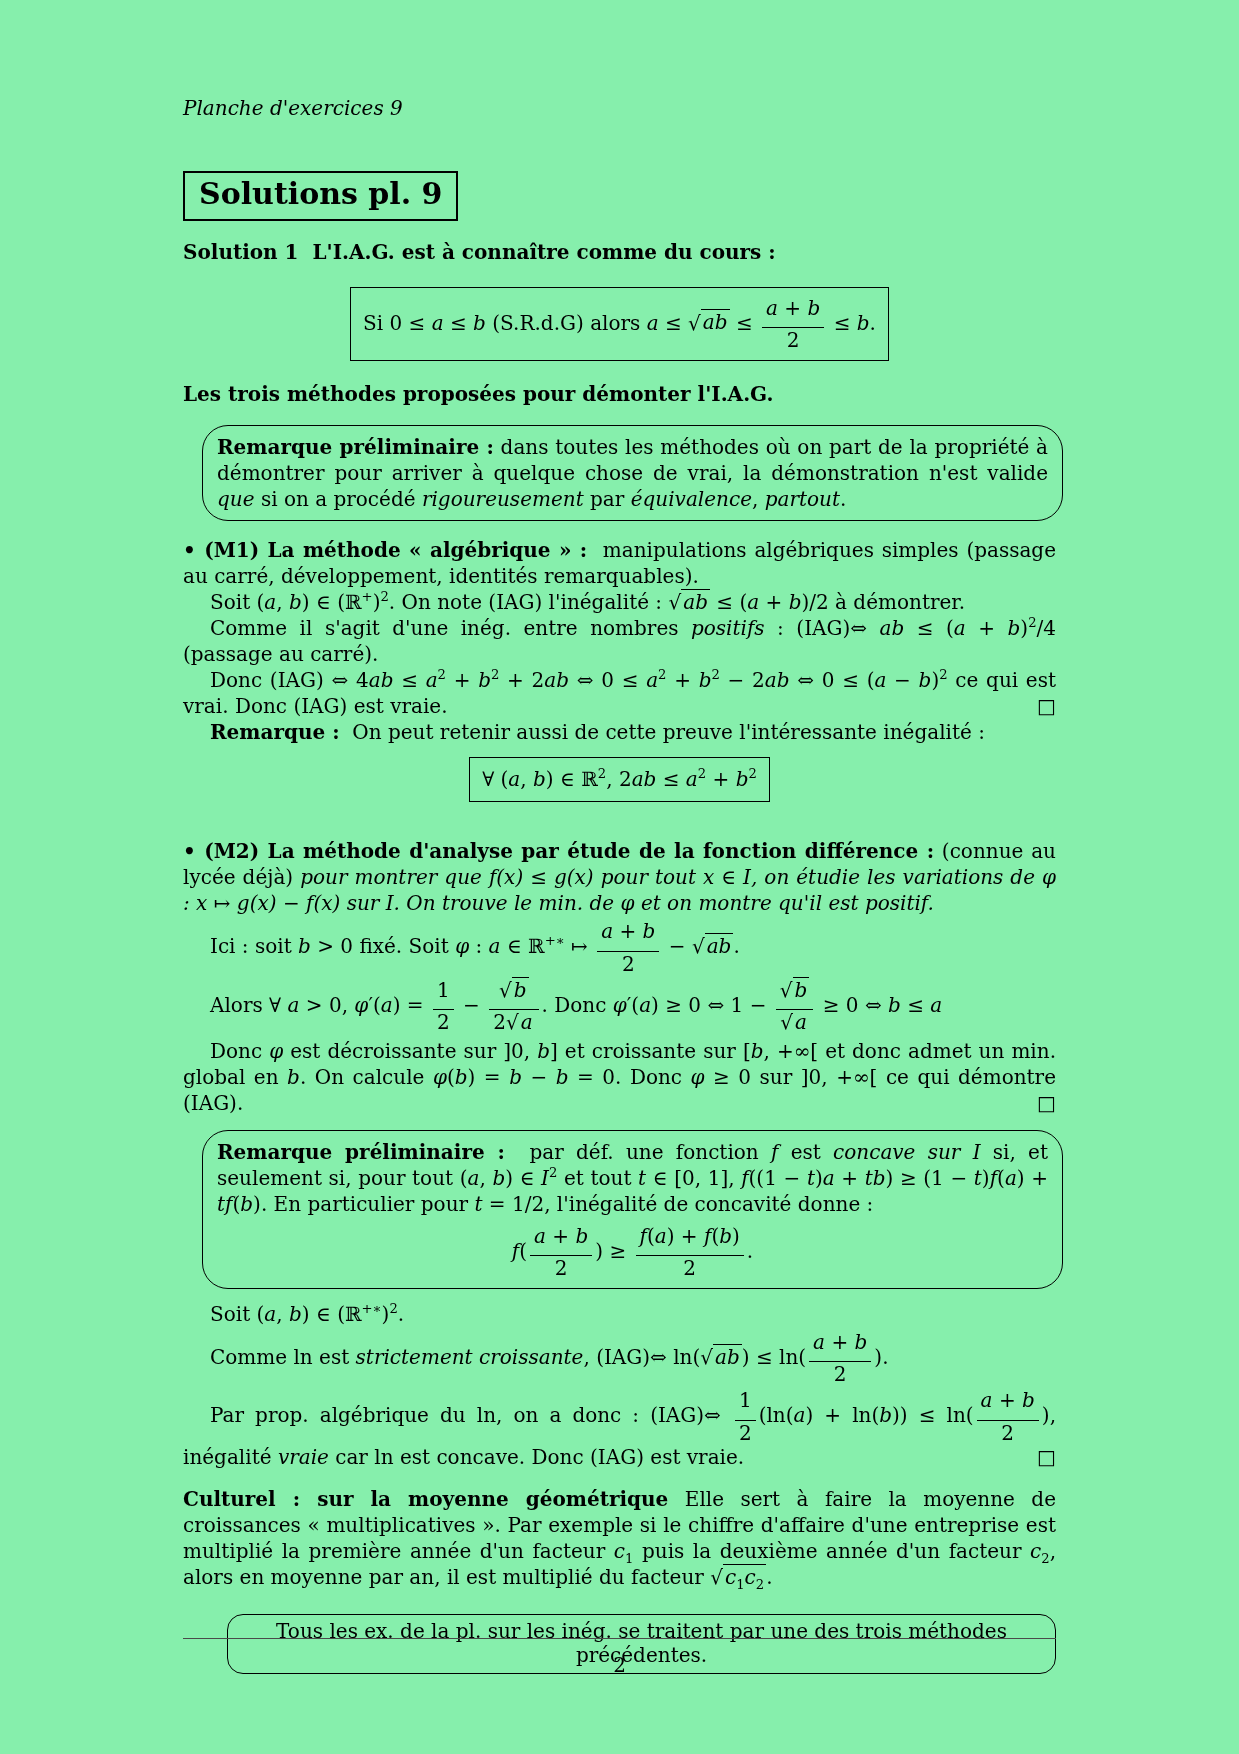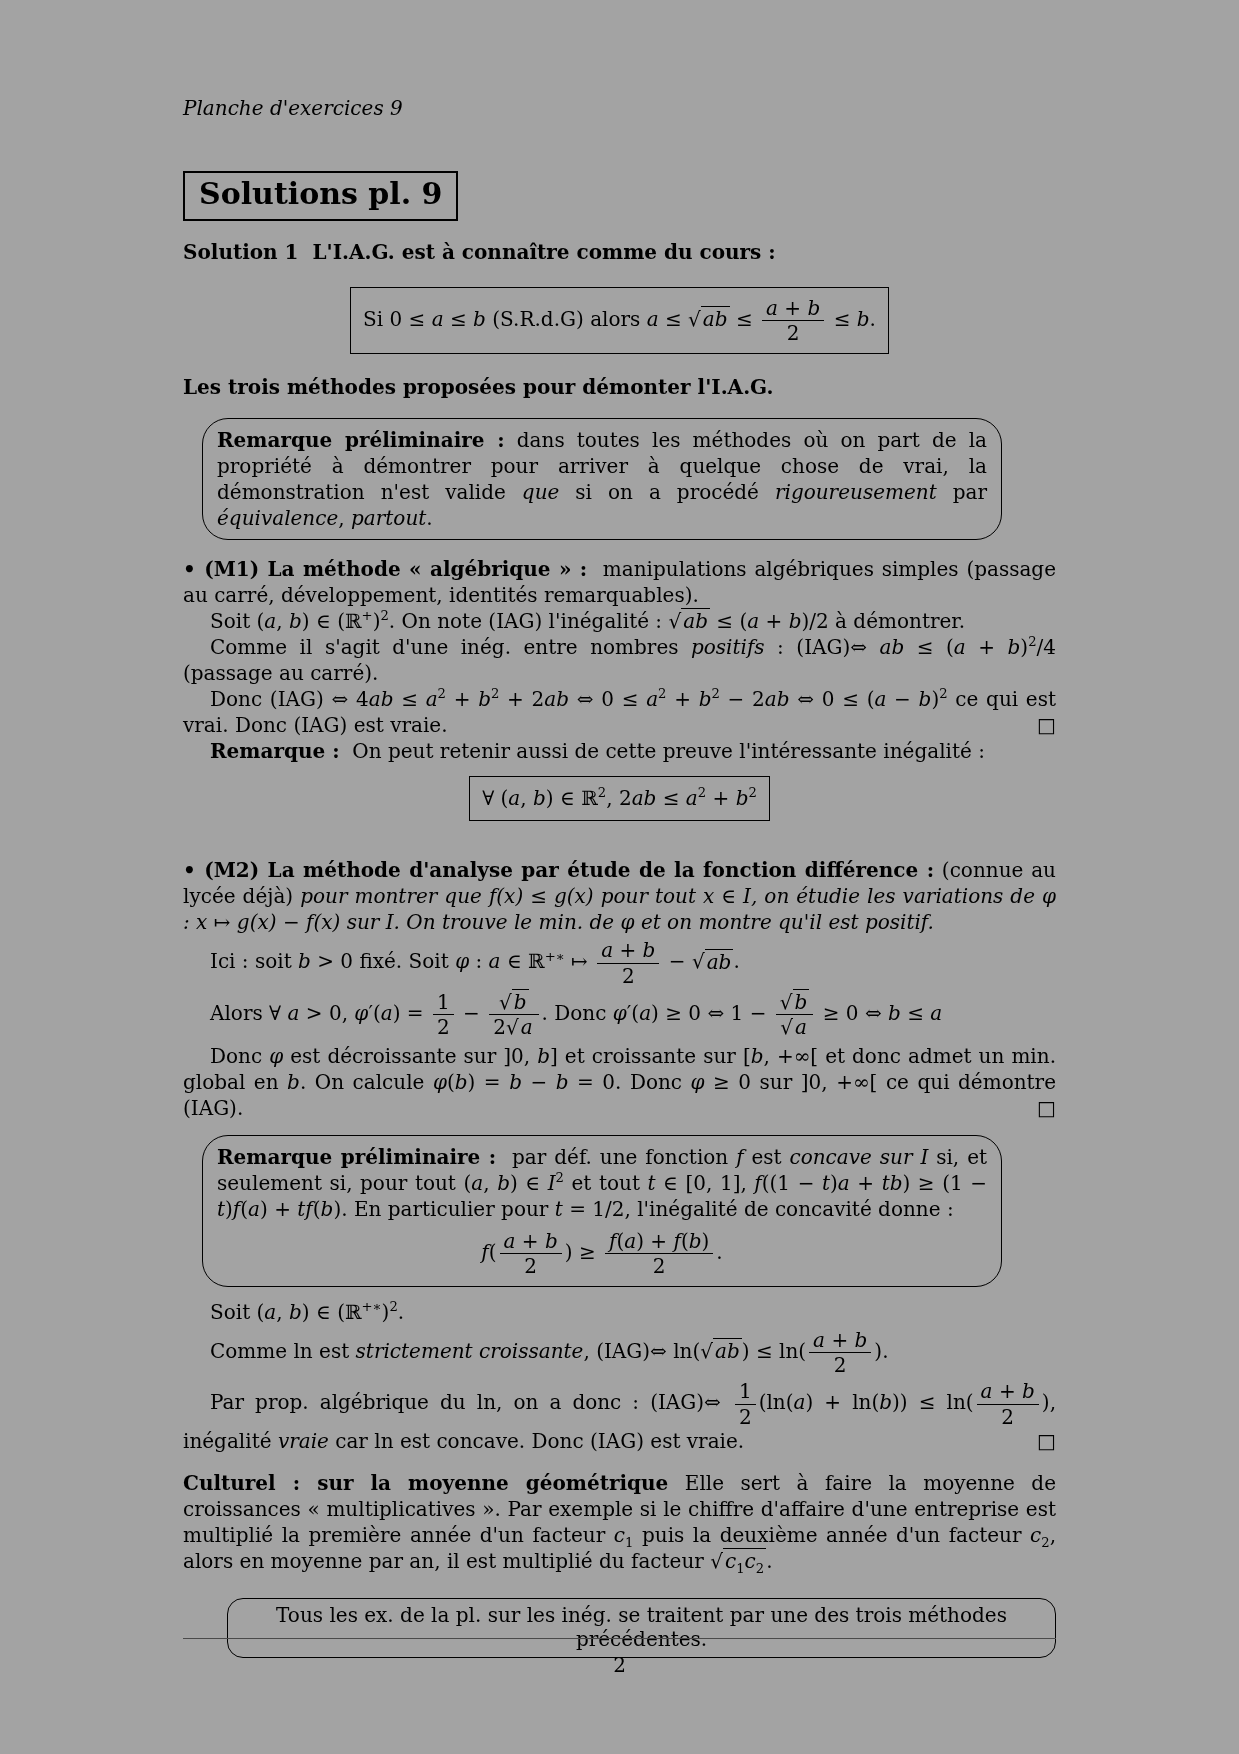--- a/index.html
+++ b/index.html
@@ -1,20 +1,20 @@
 <!DOCTYPE html>
 <html><head>
 <meta charset="utf-8">
 <style>
   html,body { margin:0; padding:0; background:#e8e8e8; }
   .page {
     position:relative;
     width:1239px; height:1754px;
     margin:0 auto;
-    background:#a3a3a3;
+    background:#86efac;
     color:#000;
     font-family:"DejaVu Serif","Liberation Serif",serif;
     font-size:20px;
     overflow:hidden;
   }
   .content { position:absolute; left:183px; top:0; width:873px; }
   p { margin:0; line-height:26px; text-align:justify; }
   .ind { text-indent:27px; }
 
   .hdr { padding-top:95px; font-style:italic; text-align:left; }
@@ -40,21 +40,21 @@
   }
 
   .methods { margin-top:20px; font-weight:bold; }
 
   .oval {
     border:1.6px solid #000;
     border-radius:26px;
     padding:8px 14px;
     margin-top:18px;
     margin-left:19px;
-    width:800px;
+    width:861px;
     box-sizing:border-box;
   }
   .oval1 { margin-top:18px; }
   .oval2 { margin-top:14px; }
 
   .m1p1 { margin-top:16px; }
   .m2p1 { margin-top:36px; }
   .m3head { margin-top:16px; }
   .ineqwrap { margin-top:12px; text-align:center; }
   .gap12 { margin-top:12px; }
@@ -79,21 +79,21 @@
   sub { font-size:66%; line-height:0; }
 
   .frac {
     display:inline-block;
     vertical-align:middle;
     text-align:center;
     line-height:1.12;
     margin:0 3px;
     text-indent:0;
   }
-  .fn { display:block; padding:0 4px 1px; border-bottom:1.4px solid #000; }
+  .fn { display:block; padding:0 4px 8px; border-bottom:1.4px solid #000; }
   .fd { display:block; padding:1px 4px 0; }
   .ol { border-top:1.4px solid #000; padding:0 2px; }
   .sq { white-space:nowrap; }
 
   .footer { position:absolute; left:183px; top:1638px; width:873px; text-align:center; }
   .footrule { border-top:1.6px solid #4a4a4a; height:0; }
   .pagenum { margin-top:14px; font-size:20px; }
 </style>
 </head>
 <body>

